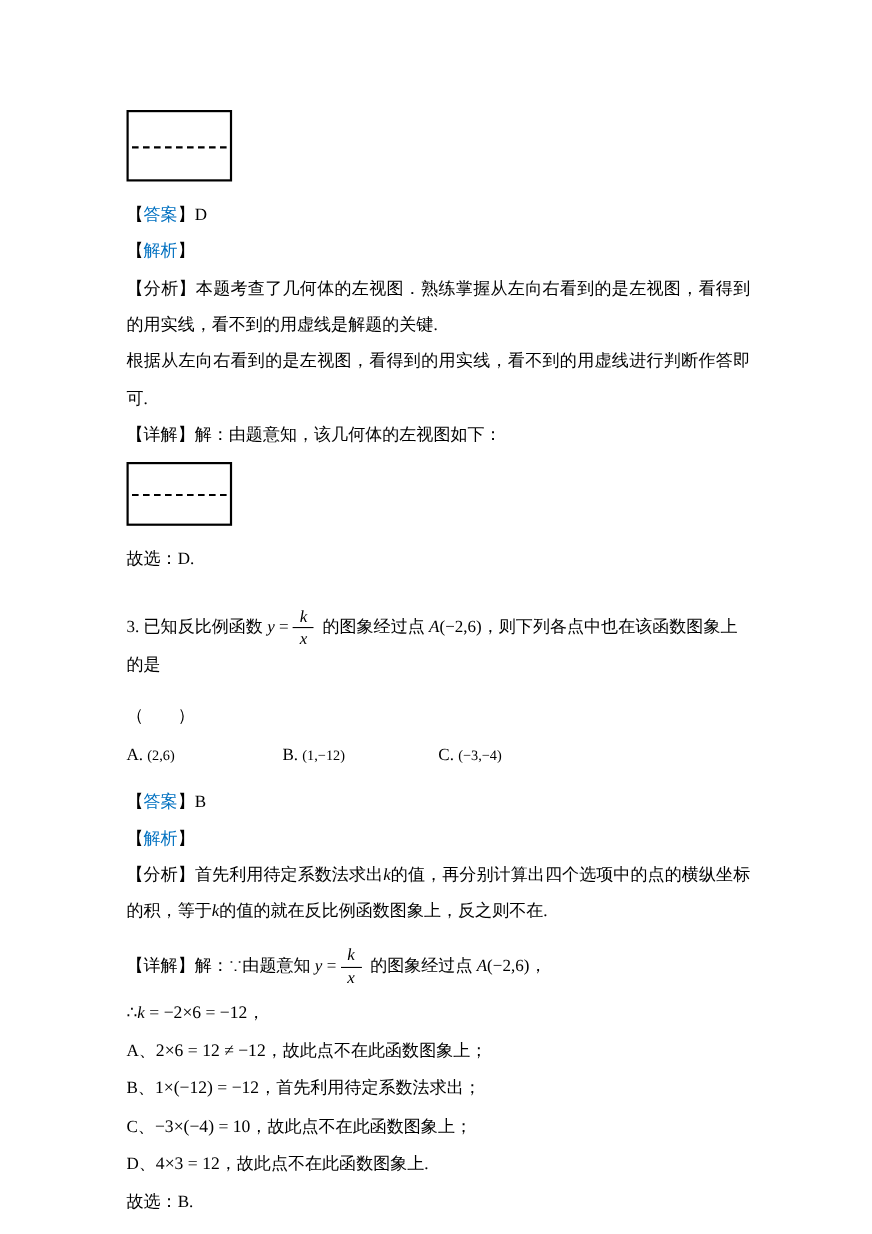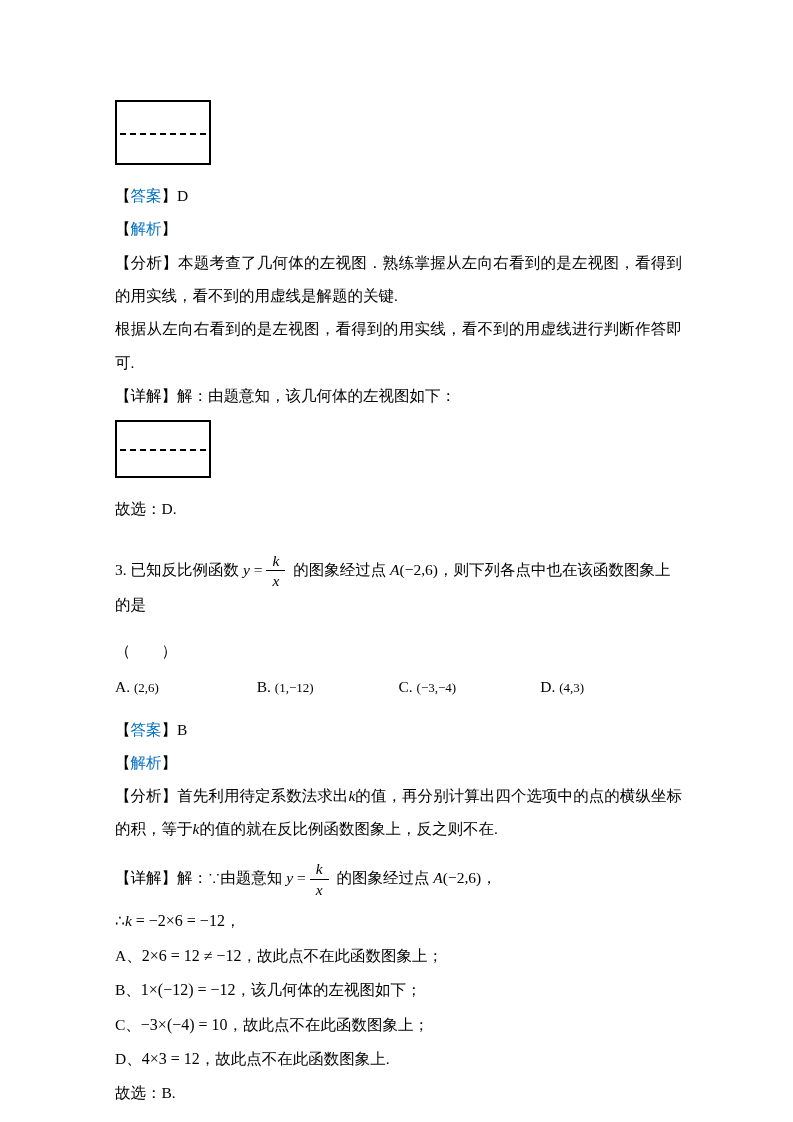--- a/index.html
+++ b/index.html
@@ -126,24 +126,20 @@
       <span class="math val">(2,6)</span>
     </div>
     <div class="option">
       <span>B.</span>
       <span class="math val">(1,−12)</span>
     </div>
     <div class="option">
       <span>C.</span>
       <span class="math val">(−3,−4)</span>
     </div>
-    <div class="option">
-      <span>D.</span>
-      <span class="math val">(4,3)</span>
-    </div>
   </div>
 
   <div class="line mt-sm">
     <span>【</span><span class="blue">答案</span><span>】</span><span>B</span>
   </div>
 
   <div class="line">
     <span>【</span><span class="blue">解析</span><span>】</span>
   </div>
 
@@ -160,21 +156,21 @@
   </div>
 
   <div class="line">
     <span>∴</span><span class="it">k</span><span class="math case-math"> = −2×6 = −12</span><span>，</span>
   </div>
 
   <div class="line">
     <span class="math">A、</span><span class="math case-math">2×6 = 12 ≠ −12</span><span>，故此点不在此函数图象上；</span>
   </div>
   <div class="line">
-    <span class="math">B、</span><span class="math case-math">1×(−12) = −12</span><span>，该几何体的左视图如下；</span>
+    <span class="math">B、</span><span class="math case-math">1×(−12) = −12</span><span>，首先利用待定系数法求出；</span>
   </div>
   <div class="line">
     <span class="math">C、</span><span class="math case-math">−3×(−4) = 10</span><span>，故此点不在此函数图象上；</span>
   </div>
   <div class="line">
     <span class="math">D、</span><span class="math case-math">4×3 = 12</span><span>，故此点不在此函数图象上.</span>
   </div>
 
   <div class="line">
     <span>故选：B.</span>

